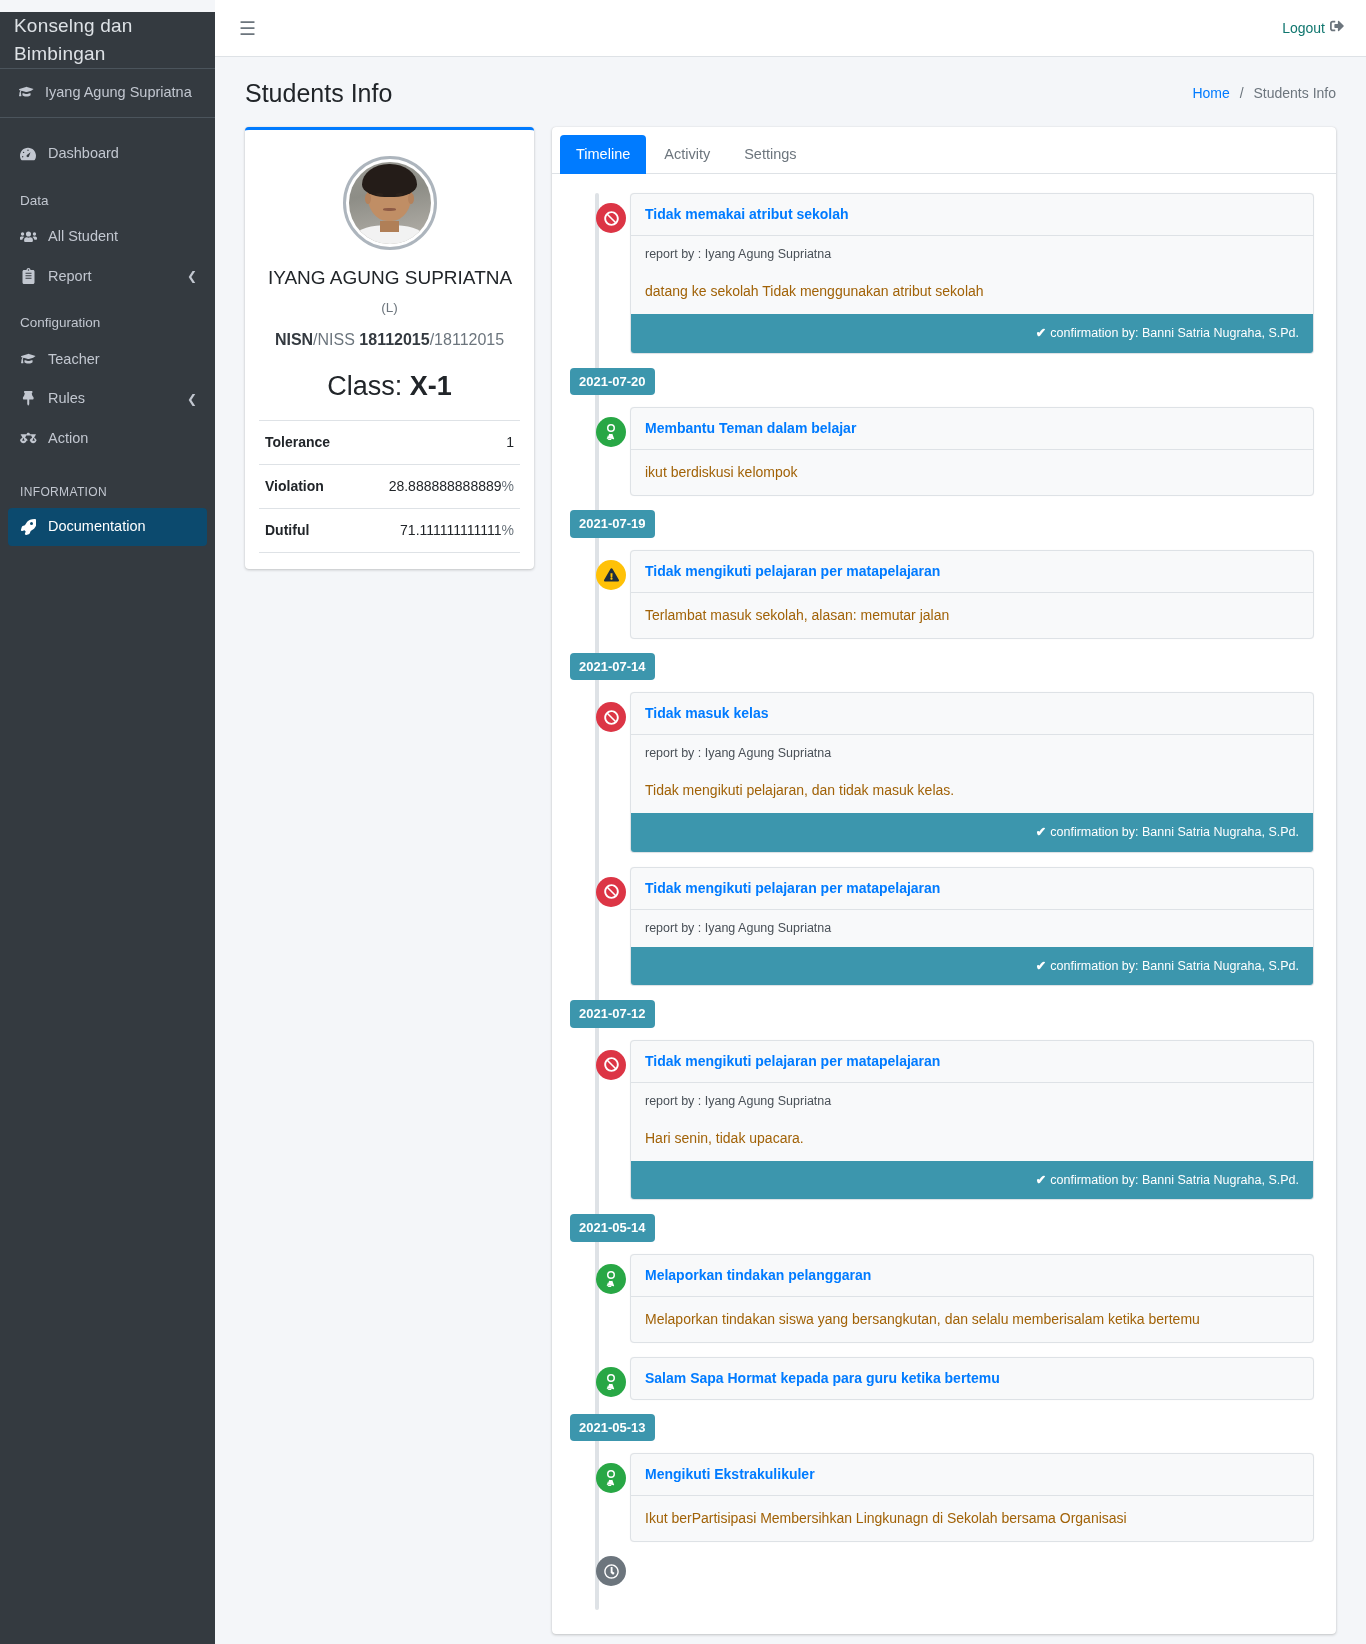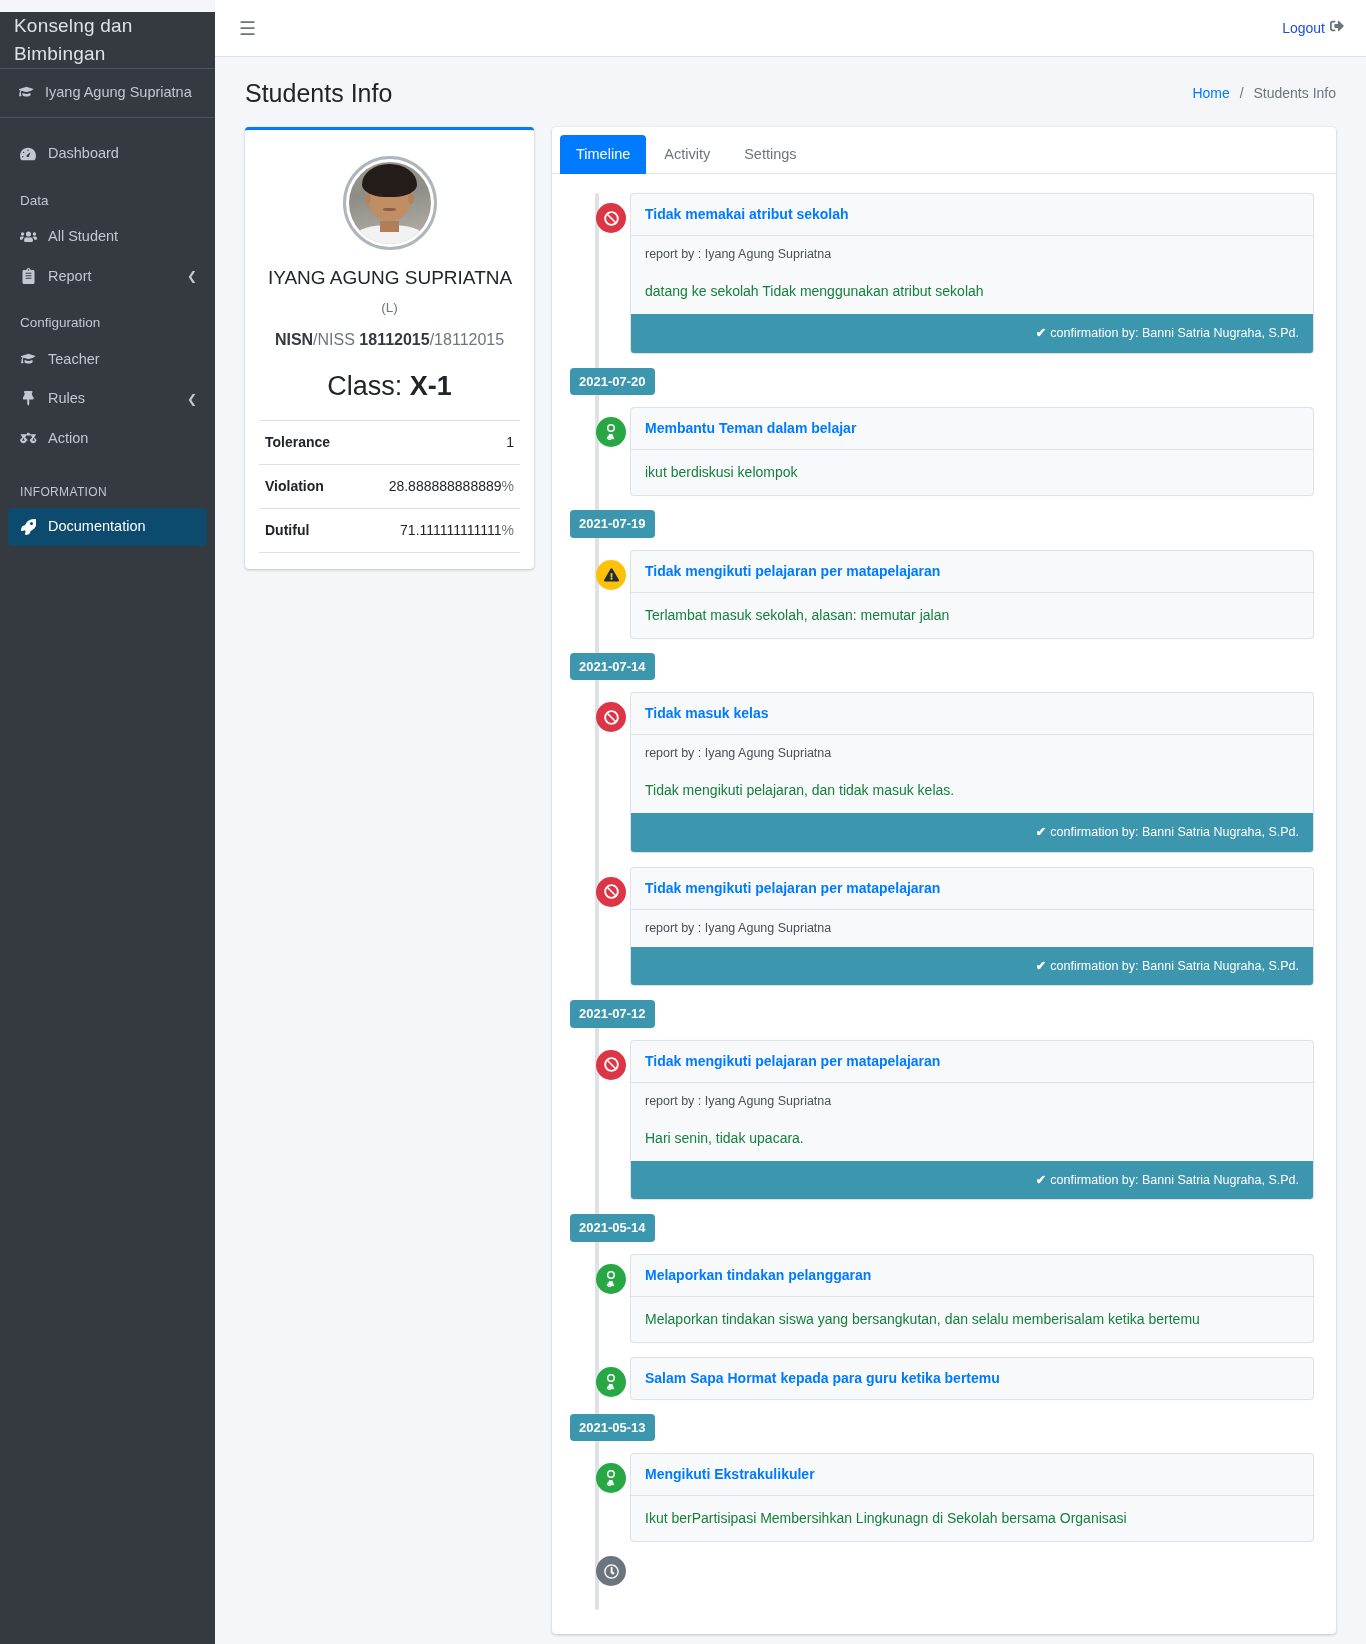--- a/index.html
+++ b/index.html
@@ -46,21 +46,21 @@
 
   
   #main { position:absolute; left:215px; top:0; width:1151px; min-height:1644px; }
   .topnav {
     height:57px; background:#fff; border-bottom:1px solid #dee2e6;
     display:flex; align-items:center; padding:0 16px;
   }
   .burger { font-size:19px; color:#6c757d; line-height:1; cursor:pointer; padding:4px 8px; }
   .logout {
     margin-left:auto; display:flex; align-items:flex-start; gap:5px;
-    color:#1d4ed8; font-size:14px; cursor:pointer; padding:0 6px;
+    color:#0f766e; font-size:14px; cursor:pointer; padding:0 6px;
   }
   .content-header {
     display:flex; align-items:center; padding:18px 30px 14px 30px;
   }
   .page-title { font-size:25px; font-weight:400; color:#212529; }
   .breadcrumb { margin-left:auto; font-size:14px; color:#6c757d; }
   .breadcrumb a { color:#007bff; text-decoration:none; cursor:pointer; }
   .breadcrumb .sep { margin:0 6px; color:#6c757d; }
 
   .content { display:flex; gap:18px; padding:0 30px 16px 30px; align-items:flex-start; }
@@ -142,21 +142,21 @@
   .tl-body {
     background:#f8f9fa; border:1px solid #dee2e6; border-radius:4px;
     box-shadow:0 0 1px rgba(0,0,0,.08);
   }
   .tl-header {
     padding:10px 14px; font-size:14px; font-weight:700; color:#007bff;
     border-bottom:1px solid #dee2e6; cursor:pointer;
   }
   .tl-body.no-sub .tl-header { border-bottom:none; }
   .tl-reporter { padding:9px 14px; font-size:12.5px; color:#495057; }
-  .tl-text { padding:12px 14px; font-size:14px; color:#15803d; }
+  .tl-text { padding:12px 14px; font-size:14px; color:#a16207; }
   .tl-reporter + .tl-text { padding-top:8px; }
   .tl-footer {
     background:#3c96ad; color:#fff; font-size:12.5px;
     padding:10px 14px; text-align:right; border-radius:0 0 3px 3px;
   }
   .tl-footer .chk { margin-right:4px; font-weight:700; }
   .tl-end { position:relative; height:40px; }
   .tl-end .tl-icon { top:0; }
 </style>
 </head>

